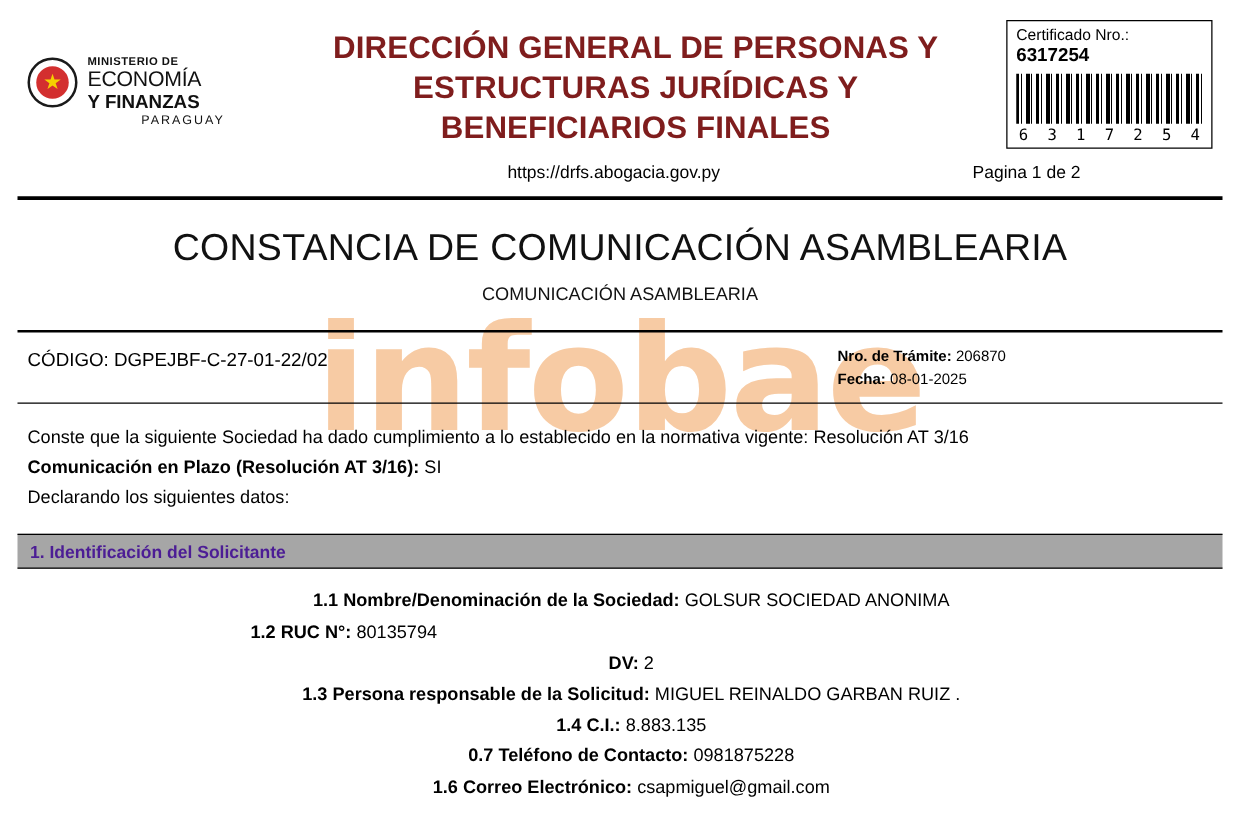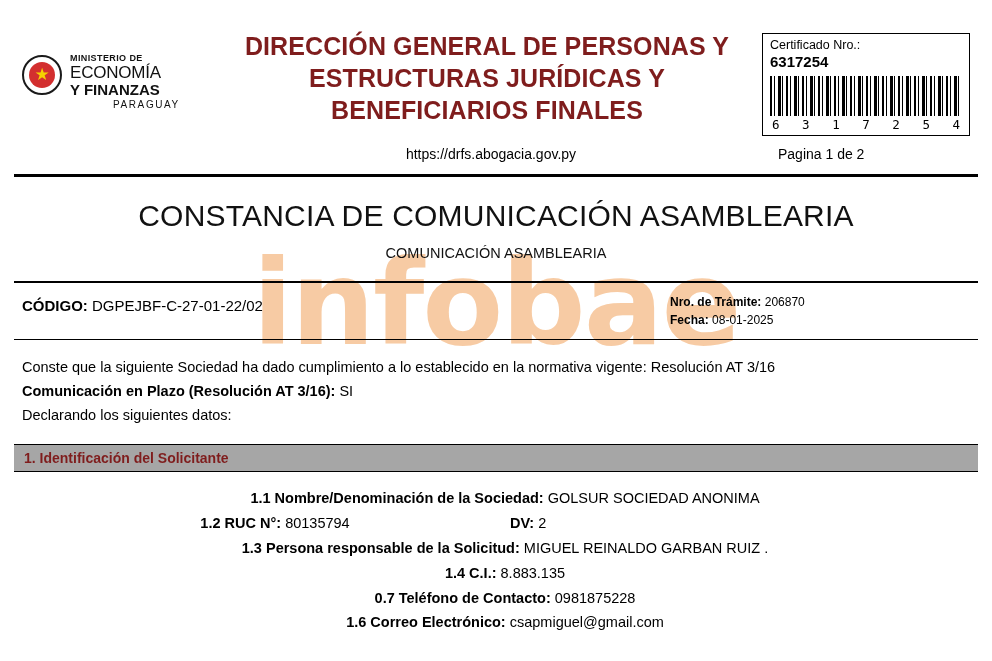--- a/index.html
+++ b/index.html
@@ -111,25 +111,25 @@
   }
   .title-block .line {
     font-size: 25px;
     font-weight: 700;
     letter-spacing: .1px;
     line-height: 1.28;
     color: #7f1d1d;
   }
 
   .cert-block {
-    width: 208px;
+    width: 165px;
     flex: 0 0 auto;
     border: 1.5px solid #000;
     padding: 4px 7px 3px 7px;
-    margin-top: 19px;
+    margin-top: 2px;
   }
   .cert-label { font-size: 12.5px; color: #000; }
   .cert-number { font-size: 15px; font-weight: 700; margin-top: 1px; }
   .barcode {
     margin-top: 6px;
     height: 40px;
     width: 100%;
     background-image: repeating-linear-gradient(
       to right,
       #000 0px, #000 2px, #fff 2px, #fff 4px,
@@ -193,54 +193,55 @@
   }
 
   
   .code-row {
     display: flex;
     align-items: flex-start;
     padding: 10px 22px 0 22px;
     min-height: 56px;
   }
   .code-left { flex: 1; font-size: 15px; padding-top: 4px; }
-  .code-left b { font-weight: 700; }
+  .code-left b { font-weight: 400; }
   .code-right { width: 300px; font-size: 12px; line-height: 1.5; }
   .code-right div b { font-weight: 700; }
 
   
   .body-text {
     padding: 16px 22px 0 22px;
     font-size: 14.5px;
     line-height: 1.65;
   }
   .body-text b { font-weight: 700; }
 
   
   .section-bar {
     margin: 16px 14px 0 14px;
     background: #a6a6a6;
     border-top: 1.5px solid #000;
     border-bottom: 1.5px solid #000;
     font-size: 14px;
     font-weight: 700;
     padding: 5px 10px;
-    color: #7f1d1d;
+    color: #4c1d95;
   }
 
   
   .fields {
     padding: 14px 22px 0 40px;
     font-size: 14.5px;
     line-height: 1.72;
   }
   .field { display: block; text-align: center; }
   .field b { font-weight: 700; }
   .field-row {
     display: flex;
+    flex-direction: column;
   }
   .field-row .f-main { width: 470px; }
   .field-row .f-extra { }
 </style>
 </head>
 <body>
 
 <div class="watermark">infobae</div>
 
 <div class="page">

